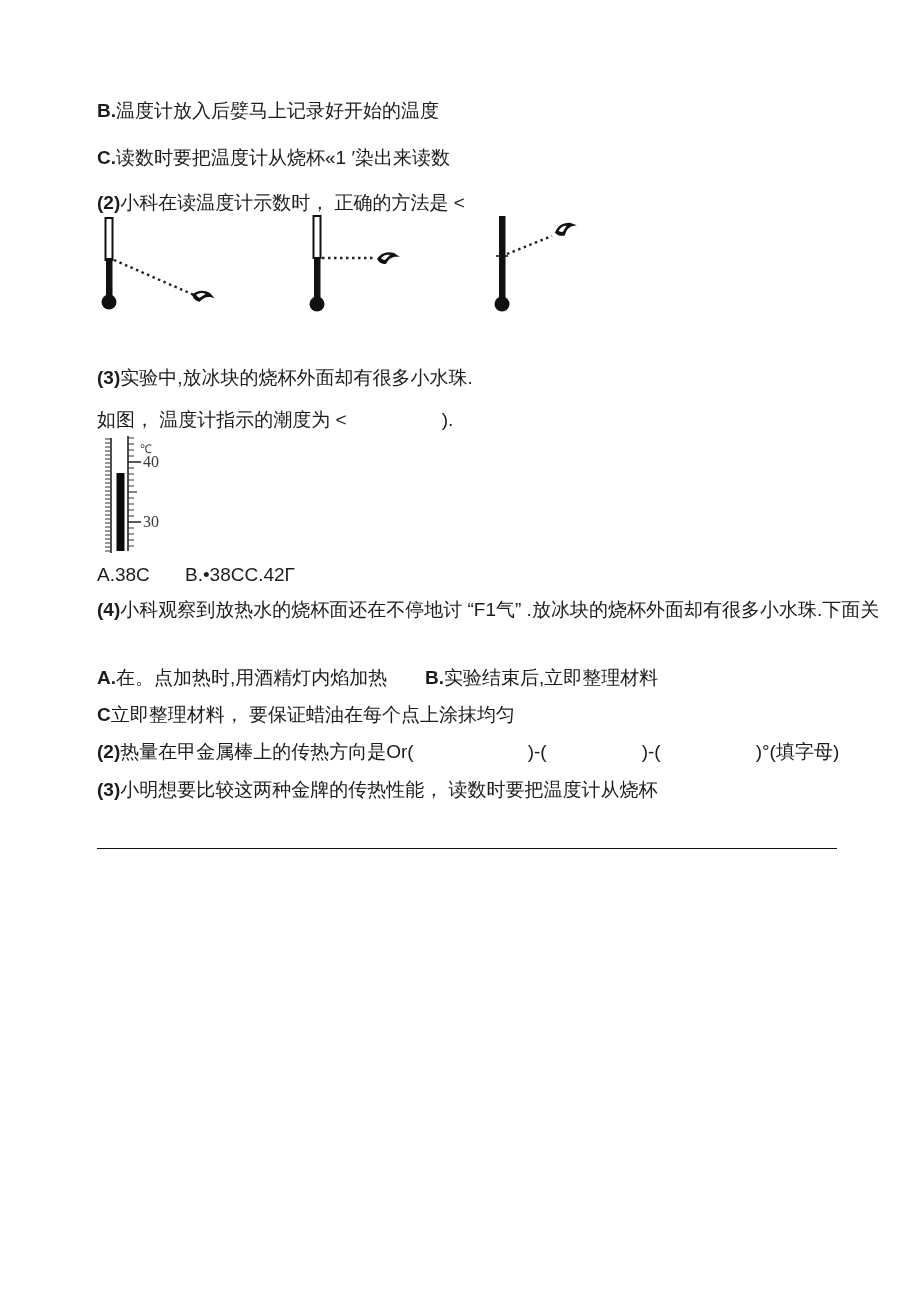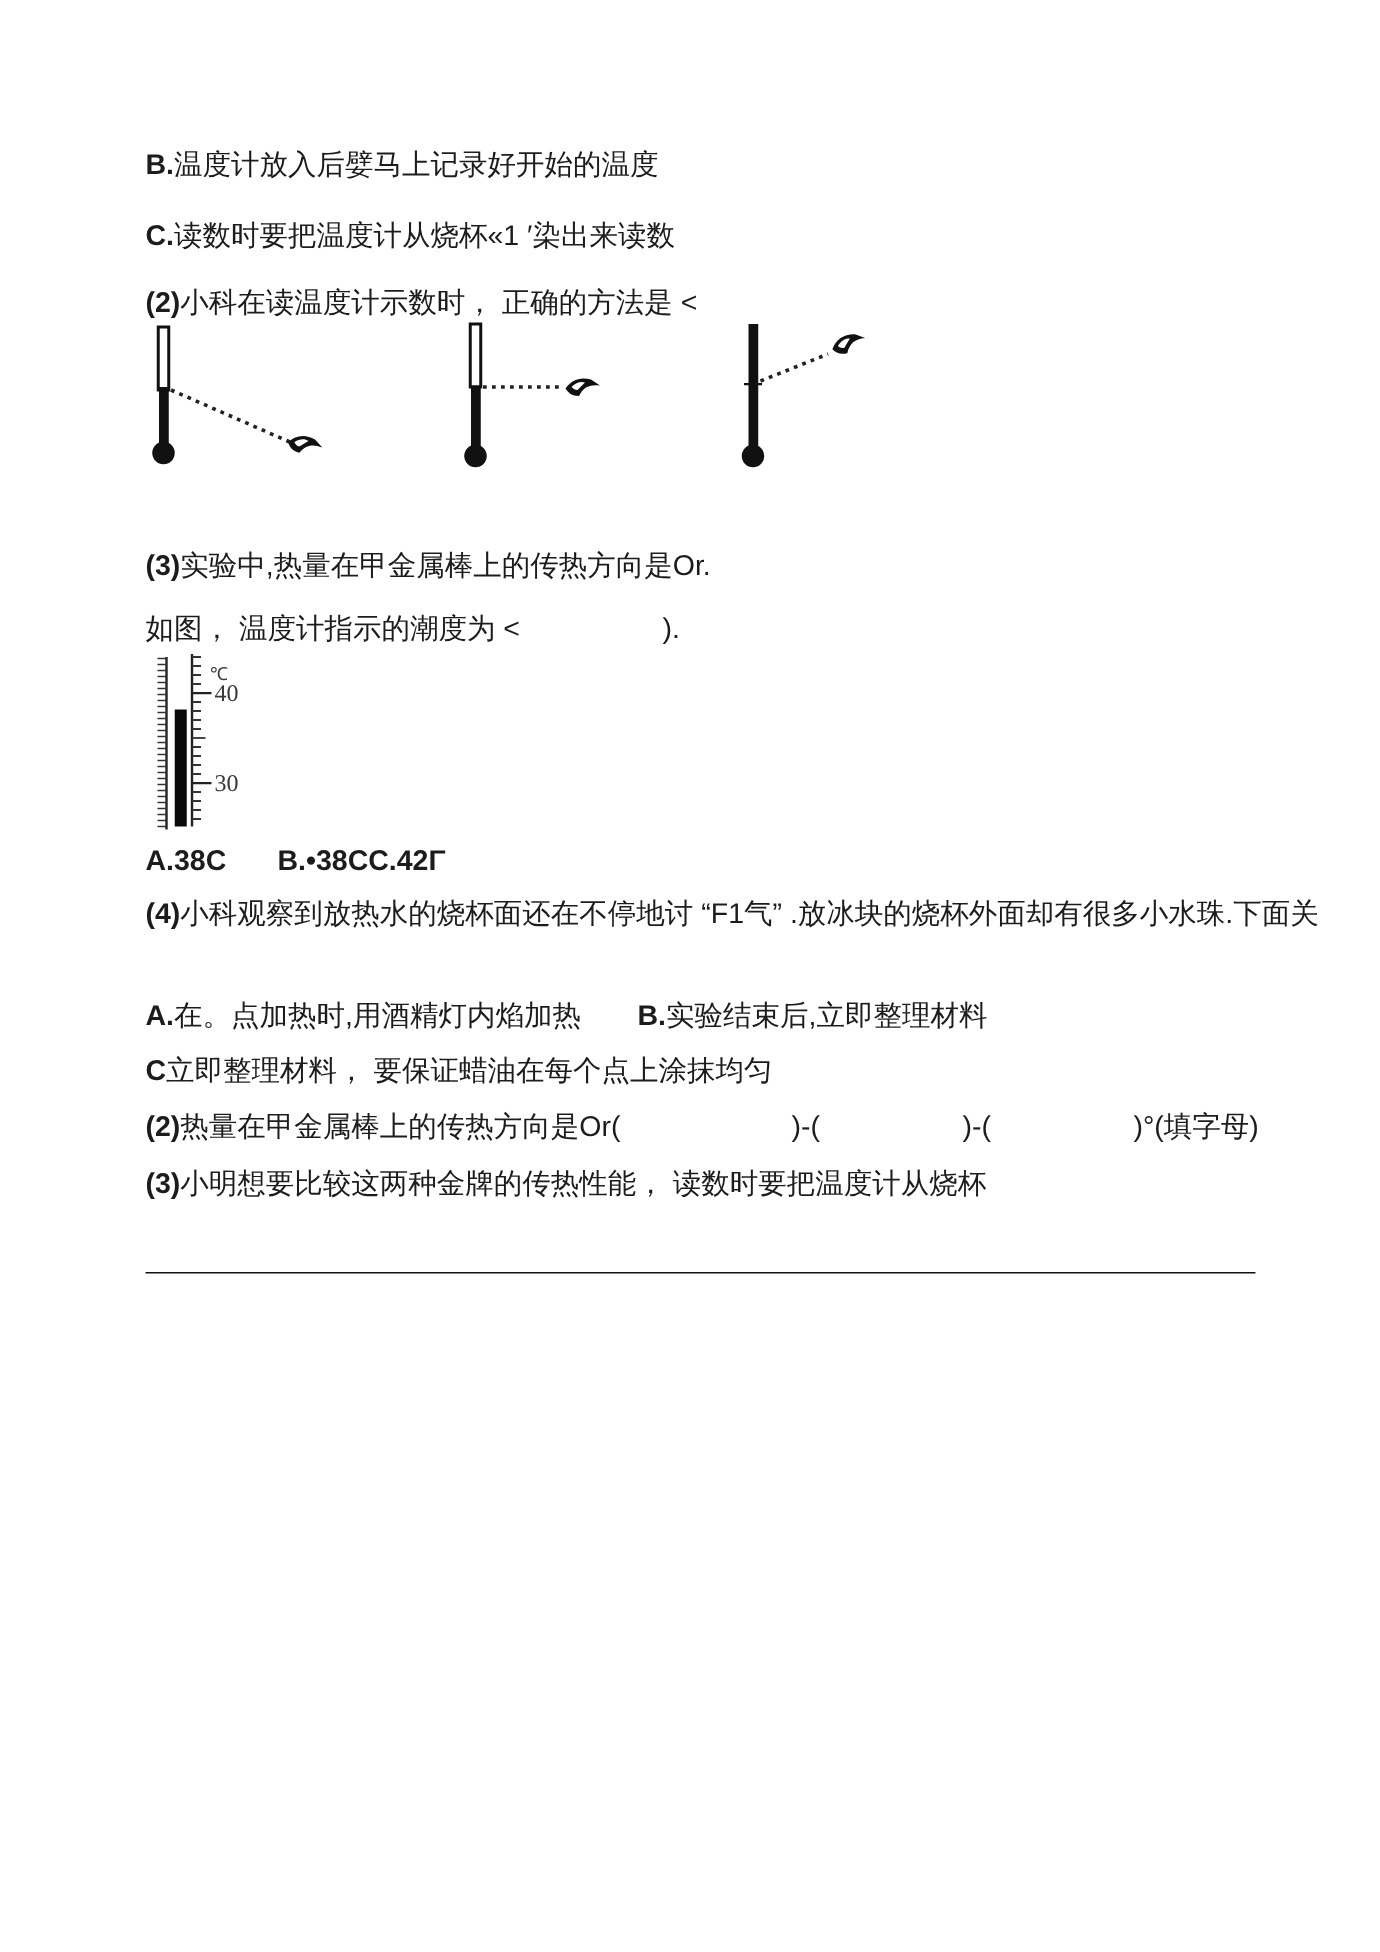--- a/index.html
+++ b/index.html
@@ -5,21 +5,21 @@
   html,body{margin:0;padding:0;background:#fff;}
   .page{
     position:relative;width:920px;height:1053px;background:#fff;overflow:hidden;
     font-family:"Liberation Sans",sans-serif;color:#1c1c1c;
   }
   .tline{
     position:absolute;font-size:19px;line-height:23px;white-space:pre;
     color:#1c1c1c;letter-spacing:0px;
   }
   .pfx{font-weight:bold;}
-  .bold{font-weight:bold;}
+  .bold{font-weight:normal;}
   .ansline{position:absolute;left:97px;top:848px;width:740px;height:0;
     border-top:1.6px solid #111;}
   svg{position:absolute;display:block;}
   svg text{font-family:"Liberation Serif",serif;fill:#3a3a3a;}
 </style>
 </head>
 <body>
 
 <div class="page">
 
@@ -58,21 +58,21 @@
       <line x1="406" y1="43" x2="418" y2="43" stroke="#111" stroke-width="1.5"></line>
       <circle cx="412" cy="91" r="7.5" fill="#111"></circle>
       <line x1="417" y1="41" x2="462" y2="23" stroke="#222" stroke-width="2.4" stroke-dasharray="2.5 3.5"></line>
       <g transform="translate(463,12) rotate(-14)">
         <path d="M0 8 C4 2 10 0 17 2 L23 6 C16 5 12 7 9 13 C4 13 2 11 0 8 Z" fill="#111"></path>
         <path d="M4 7 C7 4 10 3 13 4 L8 9 C6 9 5 8 4 7 Z" fill="#fff"></path>
       </g>
     </g>
   </svg>
 
-  <div class="tline" style="left:97px;top:366px"><span class="pfx">(3)</span><span>实验中,热量在甲金属棒上的传热方向是Or.</span></div>
+  <div class="tline" style="left:97px;top:366px"><span class="pfx">(3)</span><span>实验中,放冰块的烧杯外面却有很多小水珠.</span></div>
 
   <div class="tline" style="left:97px;top:408px"><span>如图， 温度计指示的潮度为 &lt;　　　　　).</span></div>
 
   <svg style="left:100px;top:436px" width="80" height="120" viewBox="0 0 80 120">
     <line x1="11" y1="2" x2="11" y2="117" stroke="#222" stroke-width="1.6"></line>
     <path d="M5 3H11M5 7H11M5 11H11M5 15H11M5 19H11M5 23H11M5 27H11M5 31H11M5 35H11M5 39H11M5 43H11M5 47H11M5 51H11M5 55H11M5 59H11M5 63H11M5 67H11M5 71H11M5 75H11M5 79H11M5 83H11M5 87H11M5 91H11M5 95H11M5 99H11M5 103H11M5 107H11M5 111H11M5 115H11" stroke="#333" stroke-width="1.1" fill="none"></path>
     <rect x="16.5" y="37" width="8" height="78" fill="#0a0a0a"></rect>
     <line x1="28" y1="0" x2="28" y2="115" stroke="#222" stroke-width="1.6"></line>
     <path d="M28 2H34M28 8H34M28 14H34M28 20H34M28 32H34M28 38H34M28 44H34M28 50H34M28 62H34M28 68H34M28 74H34M28 80H34M28 92H34M28 98H34M28 104H34M28 110H34" stroke="#333" stroke-width="1.2" fill="none"></path>
     <path d="M28 56H37" stroke="#333" stroke-width="1.2" fill="none"></path>

